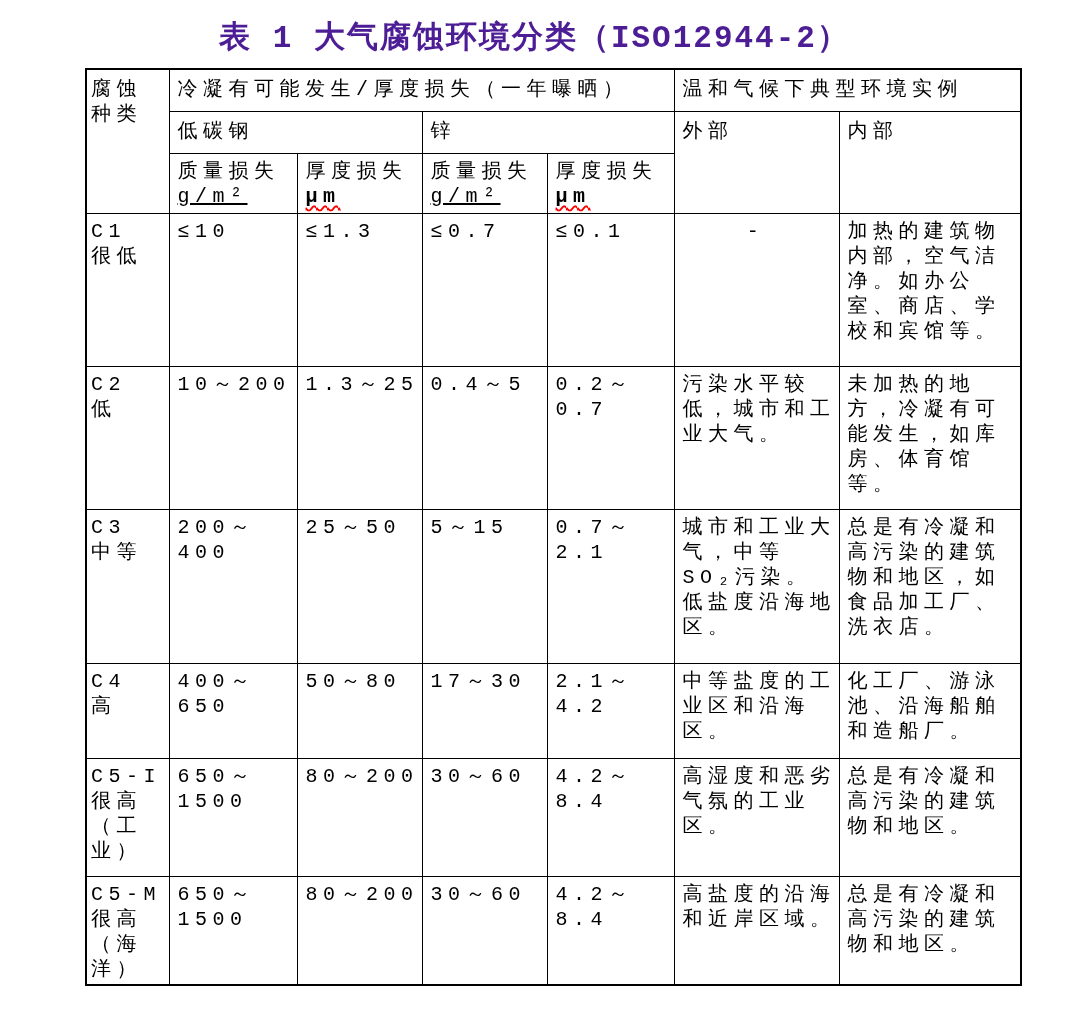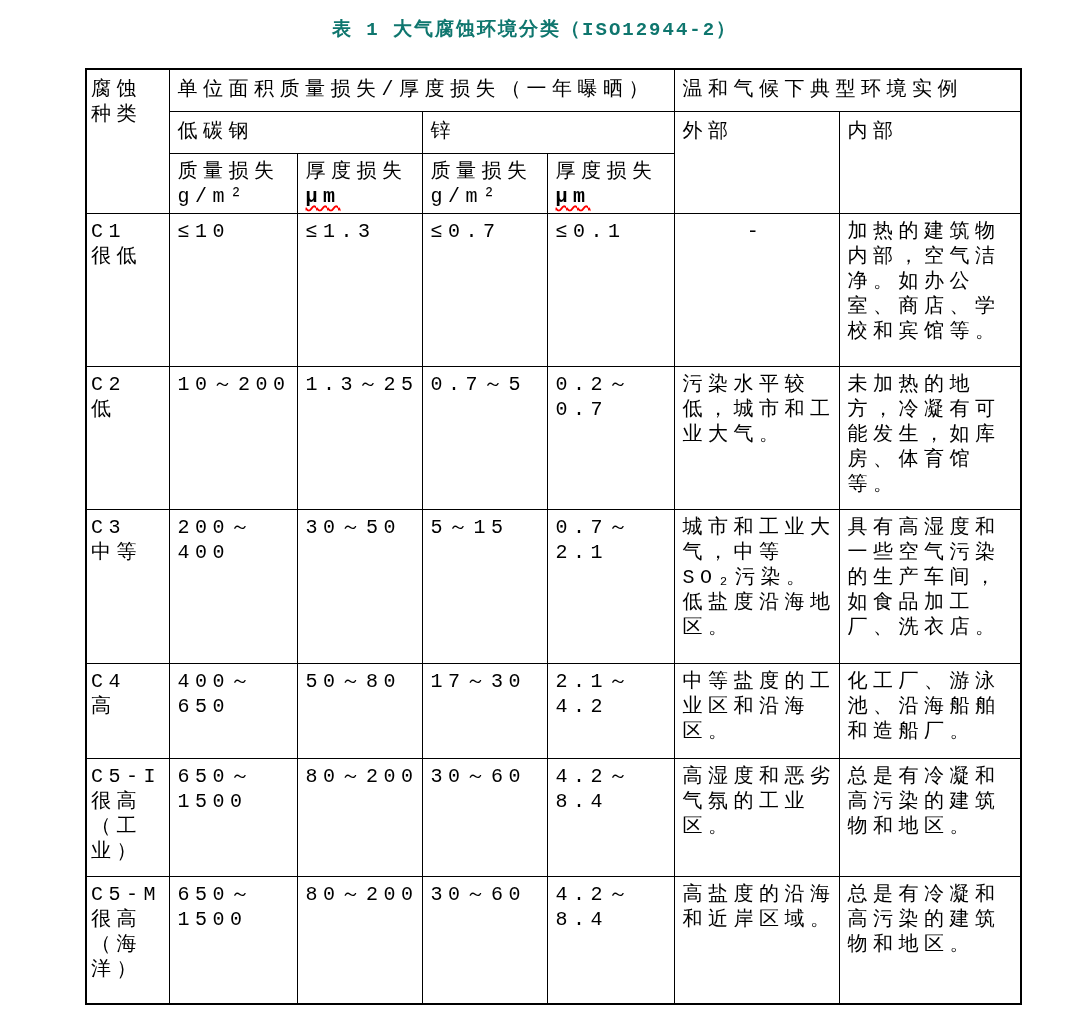--- a/index.html
+++ b/index.html
@@ -7,44 +7,44 @@
     position:relative;
     width:1069px; height:1029px;
     background:#ffffff;
     font-family:"Liberation Mono","DejaVu Sans Mono",monospace;
     color:#000;
     overflow:hidden;
   }
   .doc-title {
     position:absolute; top:16px; left:0; width:100%;
     text-align:center;
-    font-size:19px; font-weight:bold;
+    font-size:31px; font-weight:bold;
     letter-spacing:2px;
-    color:#0f766e;
+    color:#4c1d95;
   }
   table.corrosion {
     position:absolute; left:85px; top:68px;
     border-collapse:collapse;
     table-layout:fixed;
     width:935px;
     border:2px solid #000;
   }
   td {
     border:1.5px solid #000;
     vertical-align:top;
     padding:5px 2px 2px 8px;
     font-size:20px;
     line-height:25px;
     letter-spacing:5.5px;
     text-align:left;
     overflow:hidden;
   }
   td.cat { padding-left:4px; }
   td.hdr { padding-top:7px; }
-  .unit { display:block; }
+  .unit { display:block;text-decoration:underline; }
   .misspelled {
     text-decoration-line:underline;
     text-decoration-style:wavy;
     text-decoration-color:#ff0000;
     text-decoration-skip-ink:none;
     text-underline-offset:3px;
     font-weight:bold;
   }
   td.dash { text-align:center; padding-left:0; }
 </style>
@@ -62,21 +62,21 @@
       <col style="width:125px">
       <col style="width:125px">
       <col style="width:127px">
       <col style="width:165px">
       <col style="width:182px">
     </colgroup>
 
     <tbody>
         <tr style="height:42px">
       <td class="cat hdr" rowspan="3">腐蚀种类</td>
-      <td class="hdr" colspan="4">单位面积质量损失/厚度损失（一年曝晒）</td>
+      <td class="hdr" colspan="4">冷凝有可能发生/厚度损失（一年曝晒）</td>
       <td class="hdr" colspan="2">温和气候下典型环境实例</td>
     </tr>
 
     <tr style="height:42px">
       <td class="hdr" colspan="2">低碳钢</td>
       <td class="hdr" colspan="2">锌</td>
       <td class="hdr" rowspan="2">外部</td>
       <td class="hdr" rowspan="2">内部</td>
     </tr>
 
@@ -106,34 +106,34 @@
       <td>≤0.7</td>
       <td>≤0.1</td>
       <td class="dash">-</td>
       <td>加热的建筑物内部，空气洁净。如办公室、商店、学校和宾馆等。</td>
     </tr>
 
     <tr style="height:143px">
       <td class="cat">C2 低</td>
       <td>10～200</td>
       <td>1.3～25</td>
-      <td>0.7～5</td>
+      <td>0.4～5</td>
       <td>0.2～0.7</td>
       <td>污染水平较低，城市和工业大气。</td>
       <td>未加热的地方，冷凝有可能发生，如库房、体育馆等。</td>
     </tr>
 
     <tr style="height:154px">
       <td class="cat">C3 中等</td>
       <td>200～400</td>
-      <td>30～50</td>
+      <td>25～50</td>
       <td>5～15</td>
       <td>0.7～2.1</td>
       <td>城市和工业大气，中等SO₂污染。低盐度沿海地区。</td>
-      <td>具有高湿度和一些空气污染的生产车间，如食品加工厂、洗衣店。</td>
+      <td>总是有冷凝和高污染的建筑物和地区，如食品加工厂、洗衣店。</td>
     </tr>
 
     <tr style="height:95px">
       <td class="cat">C4 高</td>
       <td>400～650</td>
       <td>50～80</td>
       <td>17～30</td>
       <td>2.1～4.2</td>
       <td>中等盐度的工业区和沿海区。</td>
       <td>化工厂、游泳池、沿海船舶和造船厂。</td>
@@ -142,21 +142,21 @@
     <tr style="height:118px">
       <td class="cat">C5-I 很高（工业）</td>
       <td>650～1500</td>
       <td>80～200</td>
       <td>30～60</td>
       <td>4.2～8.4</td>
       <td>高湿度和恶劣气氛的工业区。</td>
       <td>总是有冷凝和高污染的建筑物和地区。</td>
     </tr>
 
-    <tr style="height:128px">
+    <tr style="height:108px">
       <td class="cat">C5-M 很高（海洋）</td>
       <td>650～1500</td>
       <td>80～200</td>
       <td>30～60</td>
       <td>4.2～8.4</td>
       <td>高盐度的沿海和近岸区域。</td>
       <td>总是有冷凝和高污染的建筑物和地区。</td>
     </tr>
 
   </tbody>

